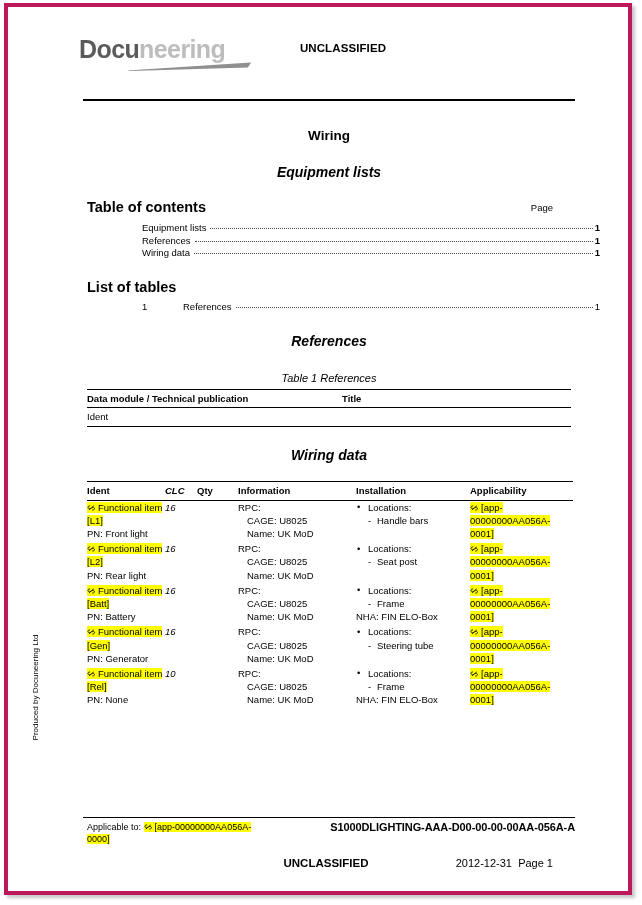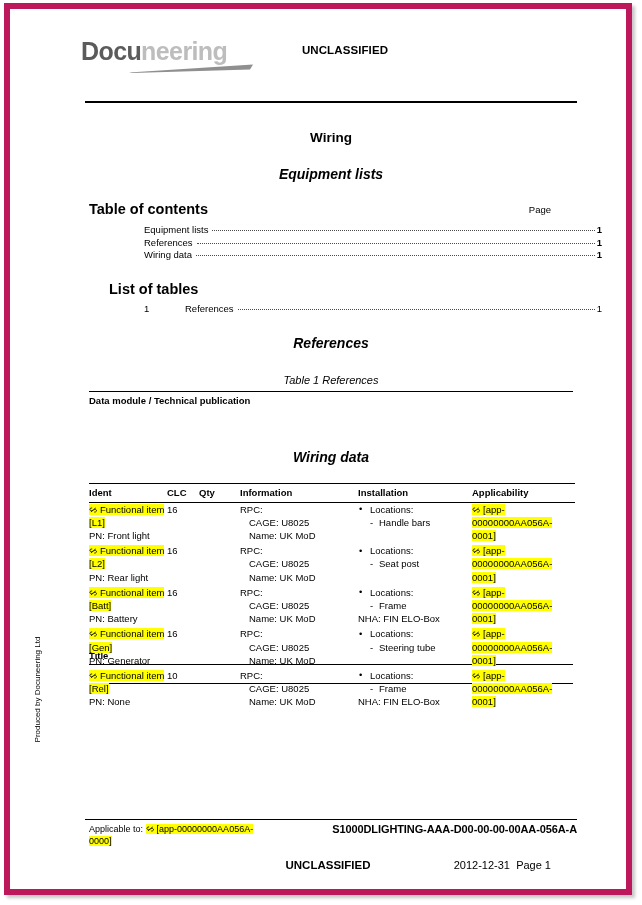--- a/index.html
+++ b/index.html
@@ -17,21 +17,21 @@
   }
 
   
   .page-frame {
     position: absolute;
     left: 4px;
     top: 3px;
     width: 628px;
     height: 892px;
     background: #ffffff;
-    border: 6px solid #be185d;
+    border: 4px solid #be185d;
     box-sizing: border-box;
     box-shadow: 3px 3px 3px rgba(0,0,0,0.22);
   }
 
   .page-inner {
     position: absolute;
     left: 0; top: 0; right: 0; bottom: 0;
     overflow: hidden;
   }
 
@@ -146,21 +146,20 @@
     font-size: 9.5px;
   }
 
   
   .lot-heading {
     position: absolute;
     left: 79px;
     top: 272px;
     font-size: 14.5px;
     font-weight: bold;
-    margin-left: 20px;
   }
   .lot-list {
     position: absolute;
     left: 134px;
     top: 294px;
     width: 458px;
   }
   .lot-row {
     display: flex;
     align-items: baseline;
@@ -207,21 +206,20 @@
     top: 382px;
     width: 484px;
   }
   .ref-head {
     display: flex;
     font-size: 9.5px;
     font-weight: bold;
     border-top: 1.6px solid #000;
     border-bottom: 1.1px solid #000;
     padding: 3px 0 3px 0;
-    flex-direction: column;
   }
   .ref-head .c1 { flex: 0 0 255px; }
   .ref-head .c2 { flex: 1 1 auto; }
   .ref-body {
     display: flex;
     font-size: 9.5px;
     padding: 3px 0 4px 0;
     border-bottom: 1.6px solid #000;
   }
   .ref-body .c1 { flex: 0 0 255px; }
@@ -253,21 +251,21 @@
     padding: 3px 0 3.5px 0;
   }
   .wire-row {
     display: flex;
     font-size: 9.5px;
     line-height: 13.2px;
     padding-top: 0;
     padding-bottom: 2px;
   }
   .col-ident  { flex: 0 0 78px; }
-  .col-clc    { flex: 0 0 32px; }
+  .col-clc    { flex: 0 0 32px; font-style: italic; }
   .col-qty    { flex: 0 0 41px; }
   .col-info   { flex: 0 0 118px; }
   .col-inst   { flex: 0 0 114px; }
   .col-appl   { flex: 1 1 auto; }
 
   .hl {
     background: #ffff00;
   }
   .ident-pn { white-space: nowrap; }
 

